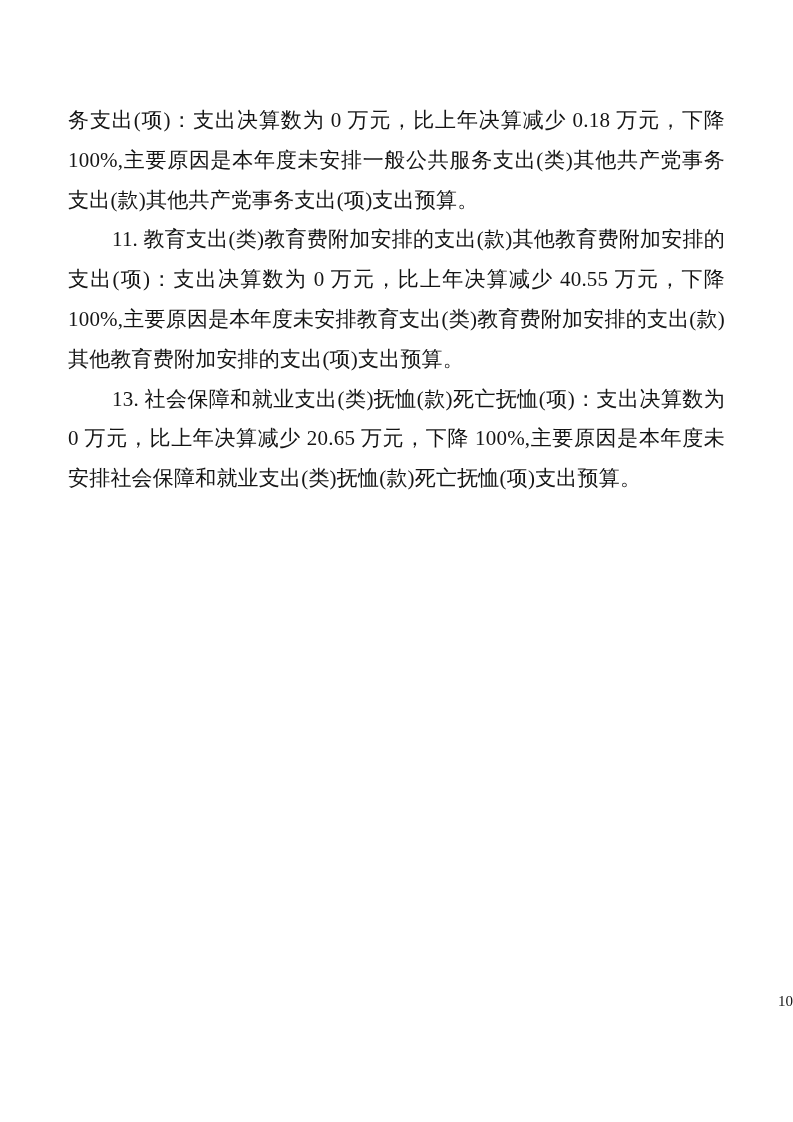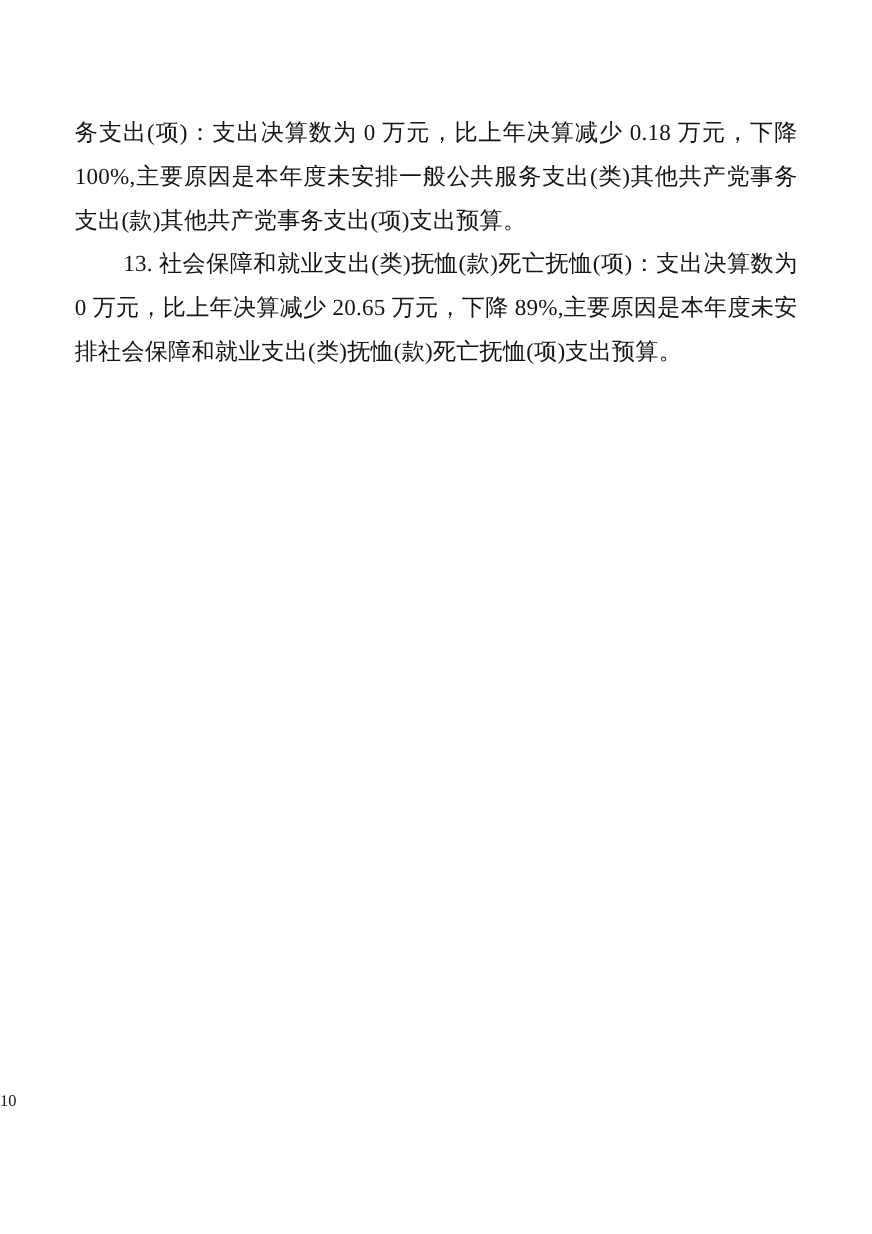--- a/index.html
+++ b/index.html
@@ -32,33 +32,34 @@
     padding: 0;
   }
   .para.indent {
     text-indent: 44px;
   }
   .page-footer {
     position: absolute;
     top: 992px;
     left: 0;
     width: 100%;
-    text-align: left;
+    text-align: right;
   }
   .page-number {
     font-size: 15px;
     line-height: 18px;
     color: #141414;
   }
 </style>
 </head>
 <body>
 
 <div class="page">
   <main class="content">
     <p class="para">务支出(项)：支出决算数为 0 万元，比上年决算减少 0.18 万元，下降 100%,主要原因是本年度未安排一般公共服务支出(类)其他共产党事务支出(款)其他共产党事务支出(项)支出预算。</p>
-    <p class="para indent">13. 社会保障和就业支出(类)抚恤(款)死亡抚恤(项)：支出决算数为 0 万元，比上年决算减少 20.65 万元，下降 89%,主要原因是本年度未安排社会保障和就业支出(类)抚恤(款)死亡抚恤(项)支出预算。</p>
+    <p class="para indent">11. 教育支出(类)教育费附加安排的支出(款)其他教育费附加安排的支出(项)：支出决算数为 0 万元，比上年决算减少 40.55 万元，下降 100%,主要原因是本年度未安排教育支出(类)教育费附加安排的支出(款)其他教育费附加安排的支出(项)支出预算。</p>
+    <p class="para indent">13. 社会保障和就业支出(类)抚恤(款)死亡抚恤(项)：支出决算数为 0 万元，比上年决算减少 20.65 万元，下降 100%,主要原因是本年度未安排社会保障和就业支出(类)抚恤(款)死亡抚恤(项)支出预算。</p>
   </main>
 
   <footer class="page-footer">
     <span class="page-number">10</span>
   </footer>
 </div>
 
 </body></html>

